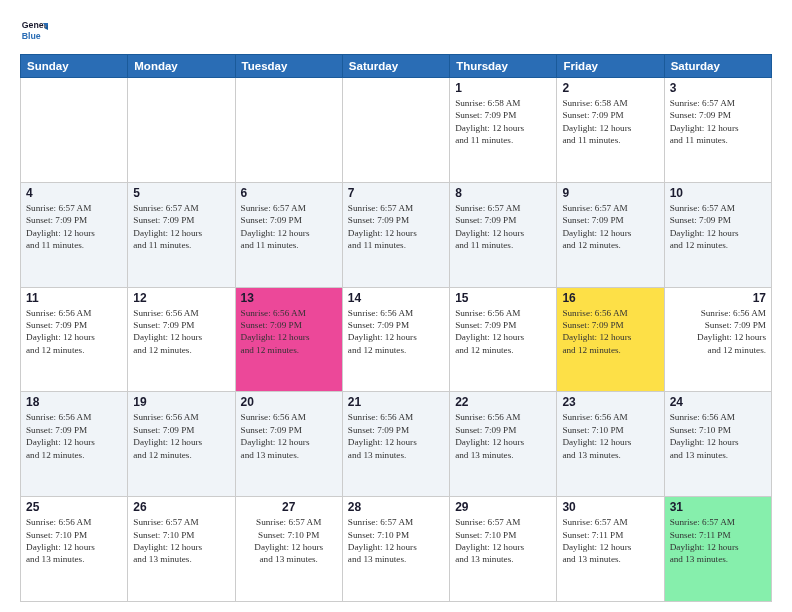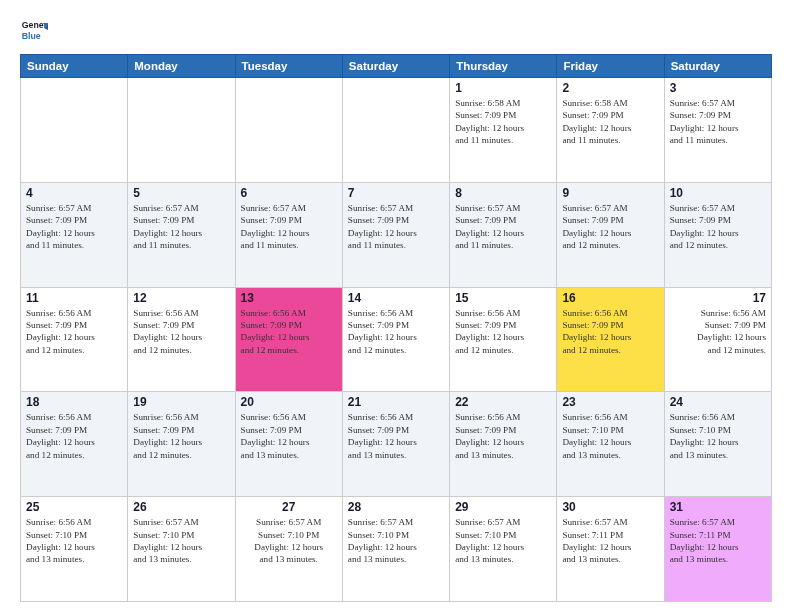--- a/index.html
+++ b/index.html
@@ -342,21 +342,21 @@
 Daylight: 12 hours
 and 13 minutes.</div>
           </td>
           <td style="background: rgb(255, 255, 255);">
             <span class="day-number">30</span>
             <div class="day-info" style="white-space: pre-line;">Sunrise: 6:57 AM
 Sunset: 7:11 PM
 Daylight: 12 hours
 and 13 minutes.</div>
           </td>
-          <td style="background: #f0abfc;">
+          <td style="background: #86efac;">
             <span class="day-number">31</span>
             <div class="day-info" style="white-space: pre-line;">Sunrise: 6:57 AM
 Sunset: 7:11 PM
 Daylight: 12 hours
 and 13 minutes.</div>
           </td>
         </tr>
       </tbody>
   </table>
 </div>

